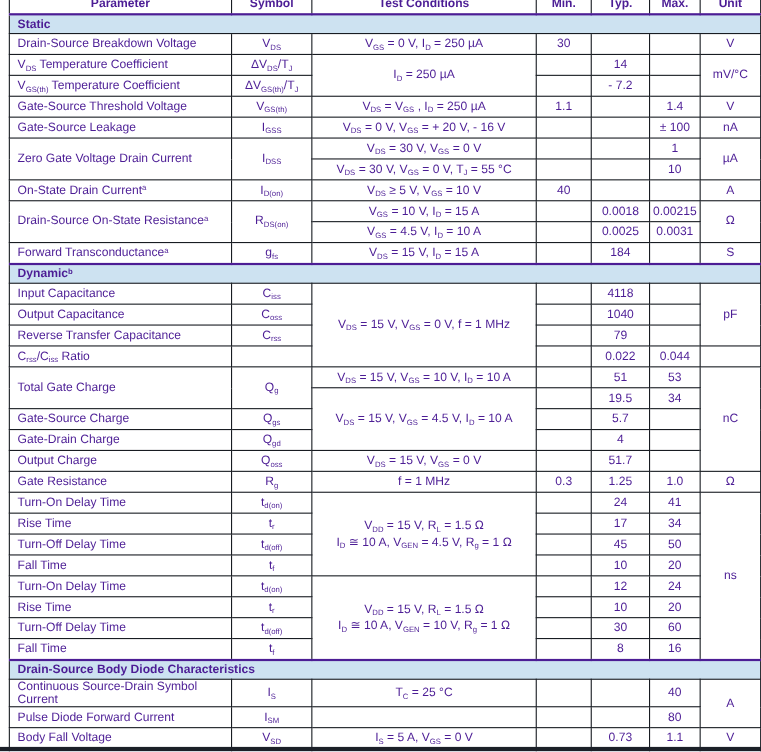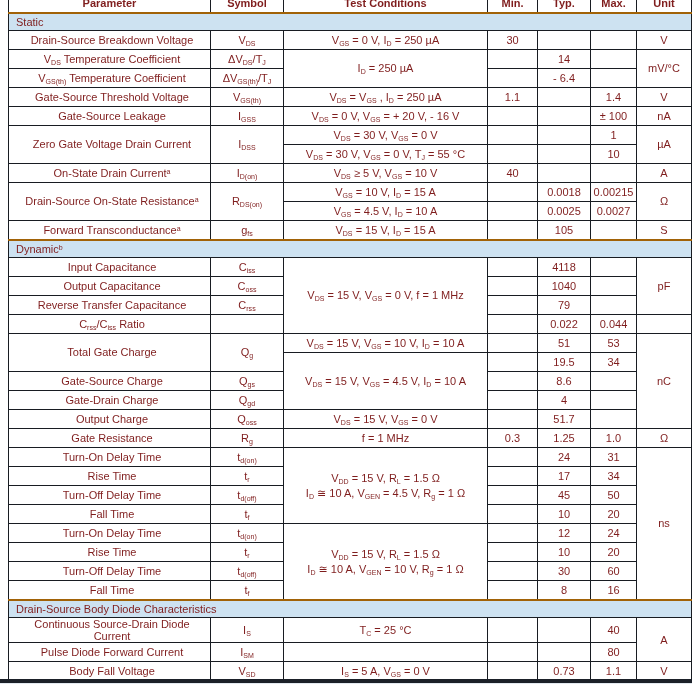--- a/index.html
+++ b/index.html
@@ -1,25 +1,25 @@
 <!DOCTYPE html>
 <html><head>
 <meta charset="utf-8">
 <style>
   html,body{margin:0;padding:0;background:#fff;}
   .screen{position:relative;width:692px;height:684px;background:#ffffff;overflow:hidden;
-          font-family:"Liberation Sans",sans-serif;color:#7f1d1d;}
+          font-family:"Liberation Sans",sans-serif;color:#4c1d95;}
   table.ds{position:absolute;left:8px;top:-7px;width:683px;border-collapse:collapse;
            table-layout:fixed;font-size:11px;}
   .ds th,.ds td{border:1px solid #181c22;padding:0 2px;text-align:center;vertical-align:middle;
            height:18px;line-height:1.1;overflow:hidden;}
   .ds th{font-weight:bold;background:#fff;}
-  .ds td.p{text-align:center;padding-left:7px;}
-  tr.sec td{background:#cde2f1;text-align:left;font-weight:normal;padding-left:7px;height:16px;
-           border-top:2px solid #a16207;}
+  .ds td.p{text-align:left;padding-left:7px;}
+  tr.sec td{background:#cde2f1;text-align:left;font-weight:bold;padding-left:7px;height:16px;
+           border-top:2px solid #4c1d95;}
   sub{font-size:0.64em;vertical-align:-0.32em;line-height:0;}
   sup{font-size:0.64em;vertical-align:0.45em;line-height:0;}
   td.cond2{line-height:1.3;}
   td.nb{border-bottom:0;}
   .bottom-bar{position:absolute;left:0;top:679px;width:692px;height:4px;background:#1b2028;z-index:3;}
   .bottom-strip{position:absolute;left:0;top:683px;width:692px;height:1px;background:#e3e9ef;z-index:4;}
 </style>
 </head>
 <body>
 
@@ -66,21 +66,21 @@
       <td rowspan="2">I<sub>D</sub> = 250 µA</td>
       <td></td>
       <td>14</td>
       <td></td>
       <td rowspan="2">mV/°C</td>
     </tr>
     <tr>
       <td class="p">V<sub>GS(th)</sub> Temperature Coefficient</td>
       <td>ΔV<sub>GS(th)</sub>/T<sub>J</sub></td>
       <td></td>
-      <td>- 6.4</td>
+      <td>- 7.2</td>
       <td></td>
     </tr>
 
     <tr>
       <td class="p">Gate-Source Threshold Voltage</td>
       <td>V<sub>GS(th)</sub></td>
       <td>V<sub>DS</sub> = V<sub>GS</sub> , I<sub>D</sub> = 250 µA</td>
       <td>1.1</td>
       <td></td>
       <td>1.4</td>
@@ -129,29 +129,29 @@
       <td>V<sub>GS</sub> = 10 V, I<sub>D</sub> = 15 A</td>
       <td></td>
       <td>0.0018</td>
       <td>0.00215</td>
       <td rowspan="2">Ω</td>
     </tr>
     <tr>
       <td>V<sub>GS</sub> = 4.5 V, I<sub>D</sub> = 10 A</td>
       <td></td>
       <td>0.0025</td>
-      <td>0.0027</td>
+      <td>0.0031</td>
     </tr>
 
     <tr>
       <td class="p">Forward Transconductance<sup>a</sup></td>
       <td>g<sub>fs</sub></td>
       <td>V<sub>DS</sub> = 15 V, I<sub>D</sub> = 15 A</td>
       <td></td>
-      <td>105</td>
+      <td>184</td>
       <td></td>
       <td>S</td>
     </tr>
 
     <tr class="sec">
       <td colspan="7"><span>Dynamic</span><sup>b</sup></td>
     </tr>
 
     <tr>
       <td class="p">Input Capacitance</td>
@@ -197,21 +197,21 @@
     <tr>
       <td rowspan="3">V<sub>DS</sub> = 15 V, V<sub>GS</sub> = 4.5 V, I<sub>D</sub> = 10 A</td>
       <td></td>
       <td>19.5</td>
       <td>34</td>
     </tr>
     <tr>
       <td class="p">Gate-Source Charge</td>
       <td>Q<sub>gs</sub></td>
       <td></td>
-      <td>8.6</td>
+      <td>5.7</td>
       <td></td>
     </tr>
     <tr>
       <td class="p">Gate-Drain Charge</td>
       <td>Q<sub>gd</sub></td>
       <td></td>
       <td>4</td>
       <td></td>
     </tr>
     <tr>
@@ -232,21 +232,21 @@
       <td>1.0</td>
       <td>Ω</td>
     </tr>
 
     <tr>
       <td class="p">Turn-On Delay Time</td>
       <td>t<sub>d(on)</sub></td>
       <td rowspan="4" class="cond2">V<sub>DD</sub> = 15 V, R<sub>L</sub> = 1.5 Ω<br>I<sub>D</sub> ≅ 10 A, V<sub>GEN</sub> = 4.5 V, R<sub>g</sub> = 1 Ω</td>
       <td></td>
       <td>24</td>
-      <td>31</td>
+      <td>41</td>
       <td rowspan="8">ns</td>
     </tr>
     <tr>
       <td class="p">Rise Time</td>
       <td>t<sub>r</sub></td>
       <td></td>
       <td>17</td>
       <td>34</td>
     </tr>
     <tr>
@@ -291,21 +291,21 @@
       <td></td>
       <td>8</td>
       <td>16</td>
     </tr>
 
     <tr class="sec">
       <td colspan="7"><span>Drain-Source Body Diode Characteristics</span></td>
     </tr>
 
     <tr>
-      <td class="p">Continuous Source-Drain Diode Current</td>
+      <td class="p">Continuous Source-Drain Symbol Current</td>
       <td>I<sub>S</sub></td>
       <td>T<sub>C</sub> = 25 °C</td>
       <td></td>
       <td></td>
       <td>40</td>
       <td rowspan="2">A</td>
     </tr>
     <tr>
       <td class="p">Pulse Diode Forward Current</td>
       <td>I<sub>SM</sub></td>

